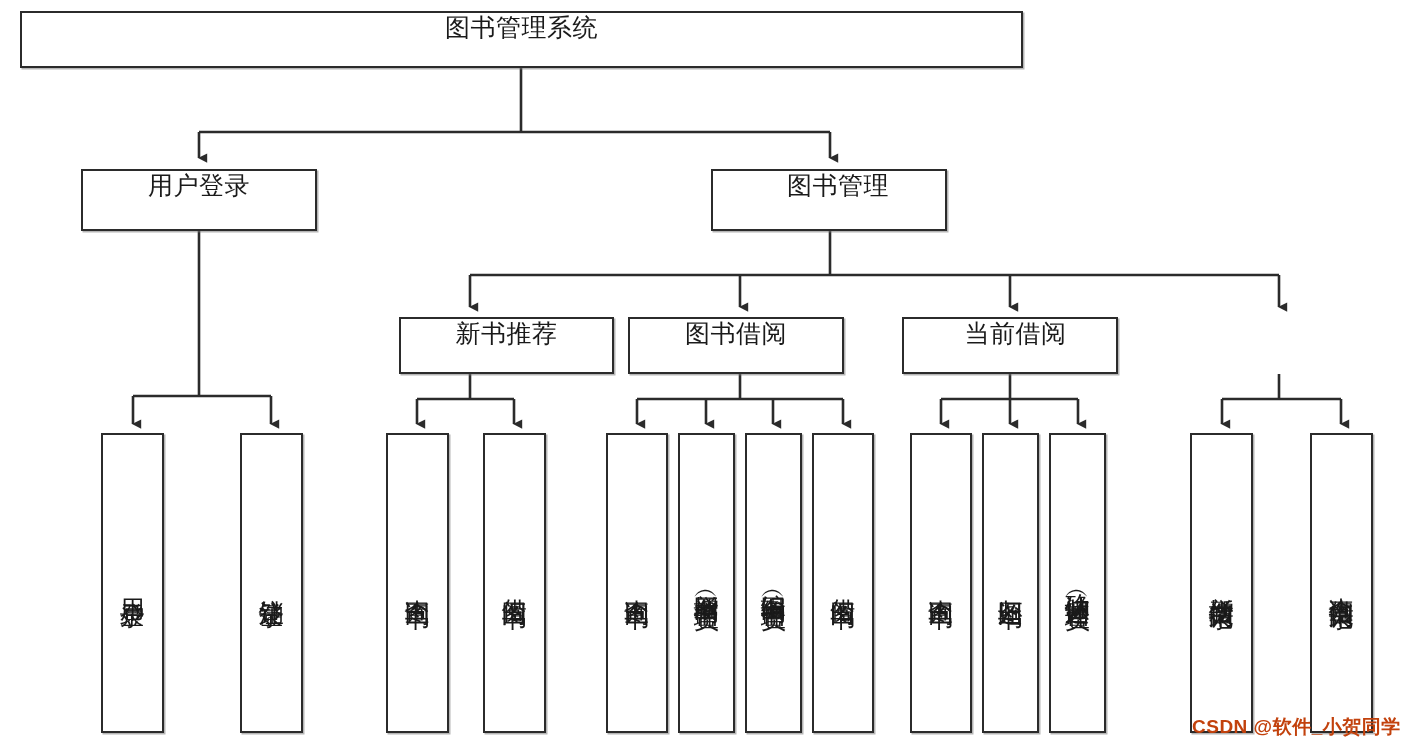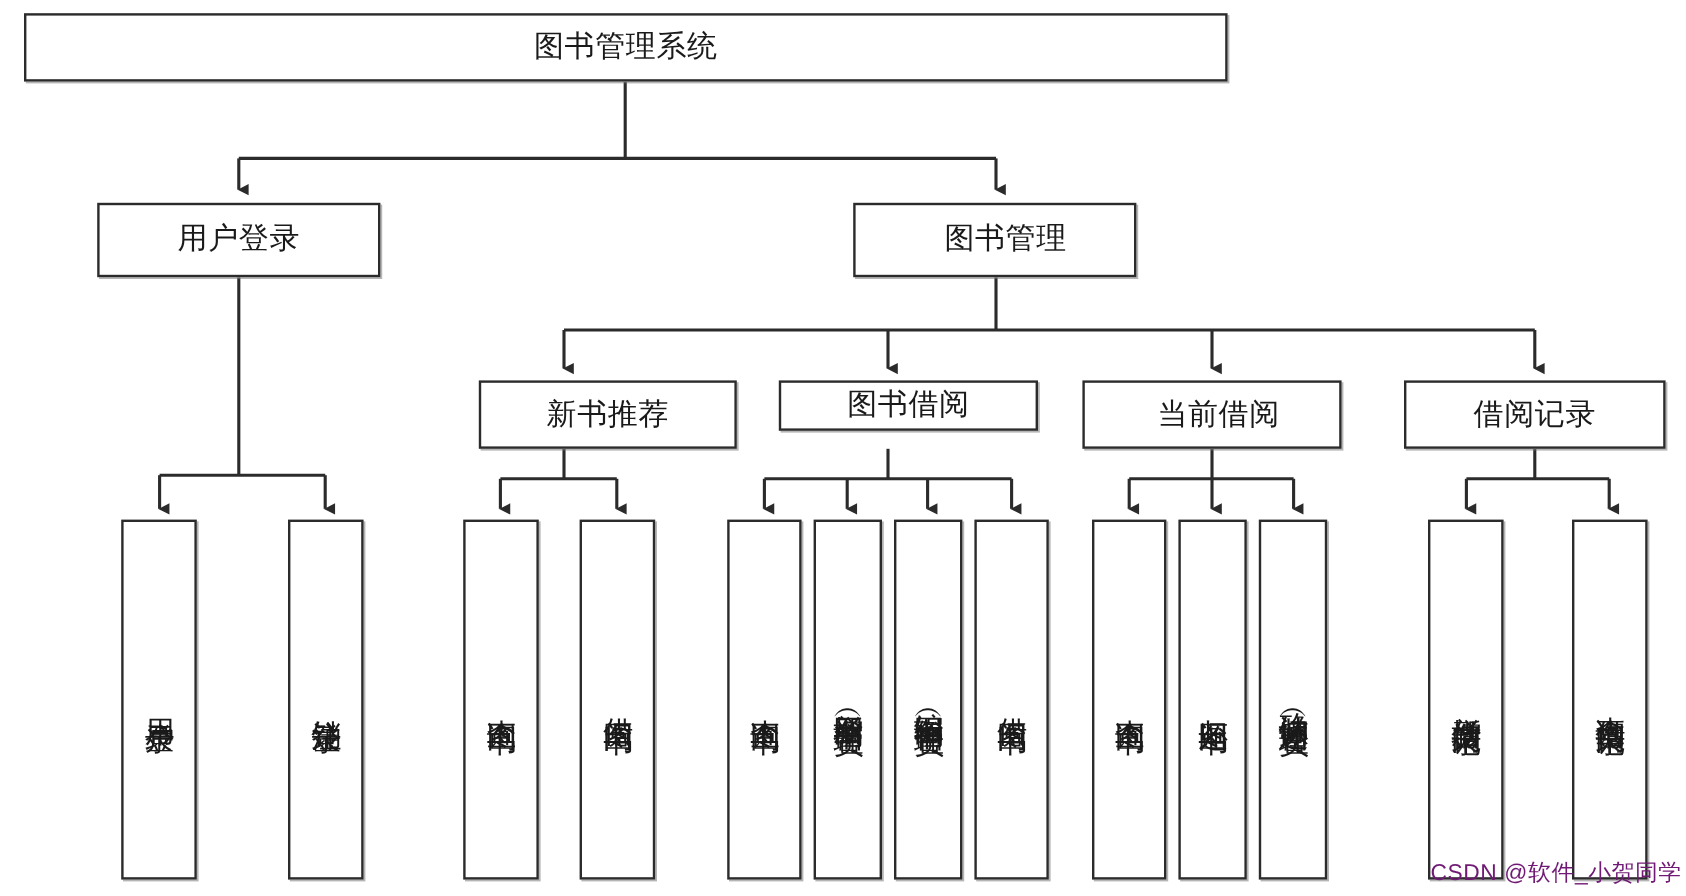--- a/index.html
+++ b/index.html
@@ -24,21 +24,20 @@
     width: 1405px;
     height: 747px;
     pointer-events: none;
   }
   .node {
     position: absolute;
     box-sizing: border-box;
     border: 2px solid #2b2b2b;
     background: #ffffff;
     display: flex;
-    align-items: center;
     justify-content: center;
     color: #1a1a1a;
     box-shadow: 1.5px 1.5px 0 rgba(120,120,120,0.55);
   }
   .node .label {
     display: block;
     text-align: center;
     line-height: 1.18;
     white-space: nowrap;
   }
@@ -57,23 +56,24 @@
     writing-mode: vertical-rl;
     text-orientation: upright;
     font-size: 25px;
     letter-spacing: 2px;
     line-height: 1.05;
     white-space: nowrap;
   }
   .watermark {
     position: absolute;
     font-size: 19px;
-    color: #701a75;
+    color: #c2410c;
     white-space: nowrap;
     letter-spacing: 0.5px;
+    font-weight: bold;
   }
 </style>
 </head>
 <body>
 
 <div id="canvas">
 
   <svg id="edges" viewBox="0 0 1405 747">
     <defs>
       <marker id="arw" markerWidth="11" markerHeight="11" refX="5.2" refY="8.6" orient="auto" markerUnits="userSpaceOnUse">
@@ -133,31 +133,28 @@
   </div>
 
   <div class="node horiz" style="left:711px; top:169px; width:236px; height:62px;padding-left:18px;">
     <span class="label">图书管理</span>
   </div>
 
   <div class="node horiz" style="left:363px; top:317px; width:215px; height:57px;margin-left:36px;">
     <span class="label">新书推荐</span>
   </div>
 
-  <div class="node horiz" style="left:649px; top:317px; width:216px; height:42px;">
+  <div class="node horiz" style="left:628px; top:317px; width:216px; height:57px;">
     <span class="label">图书借阅</span>
   </div>
 
   <div class="node horiz" style="left:902px; top:317px; width:216px; height:57px;padding-left:11px;">
     <span class="label">当前借阅</span>
   </div>
 
-  <div class="node horiz" style="left:1170px; top:317px; width:218px; height:57px;">
-    <span class="label">借阅记录</span>
-  </div>
 
   <div class="node vert" style="left:101px; top:433px; width:63px; height:300px;">
     <span class="label">用户登录</span>
   </div>
   <div class="node vert" style="left:240px; top:433px; width:63px; height:300px;">
     <span class="label">注销登录</span>
   </div>
 
   <div class="node vert" style="left:386px; top:433px; width:63px; height:300px;">
     <span class="label">查询图书</span>

